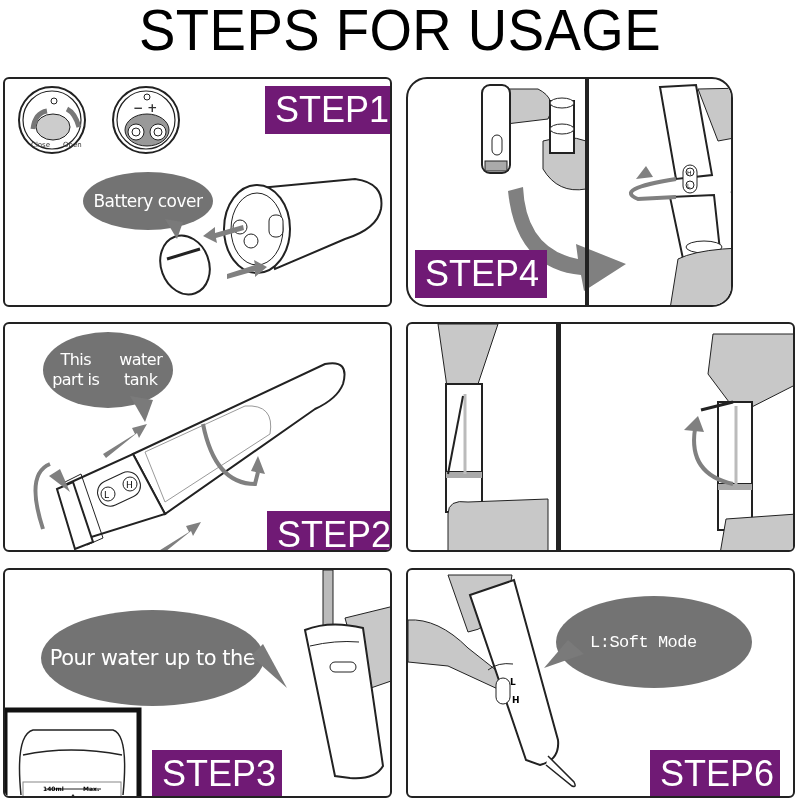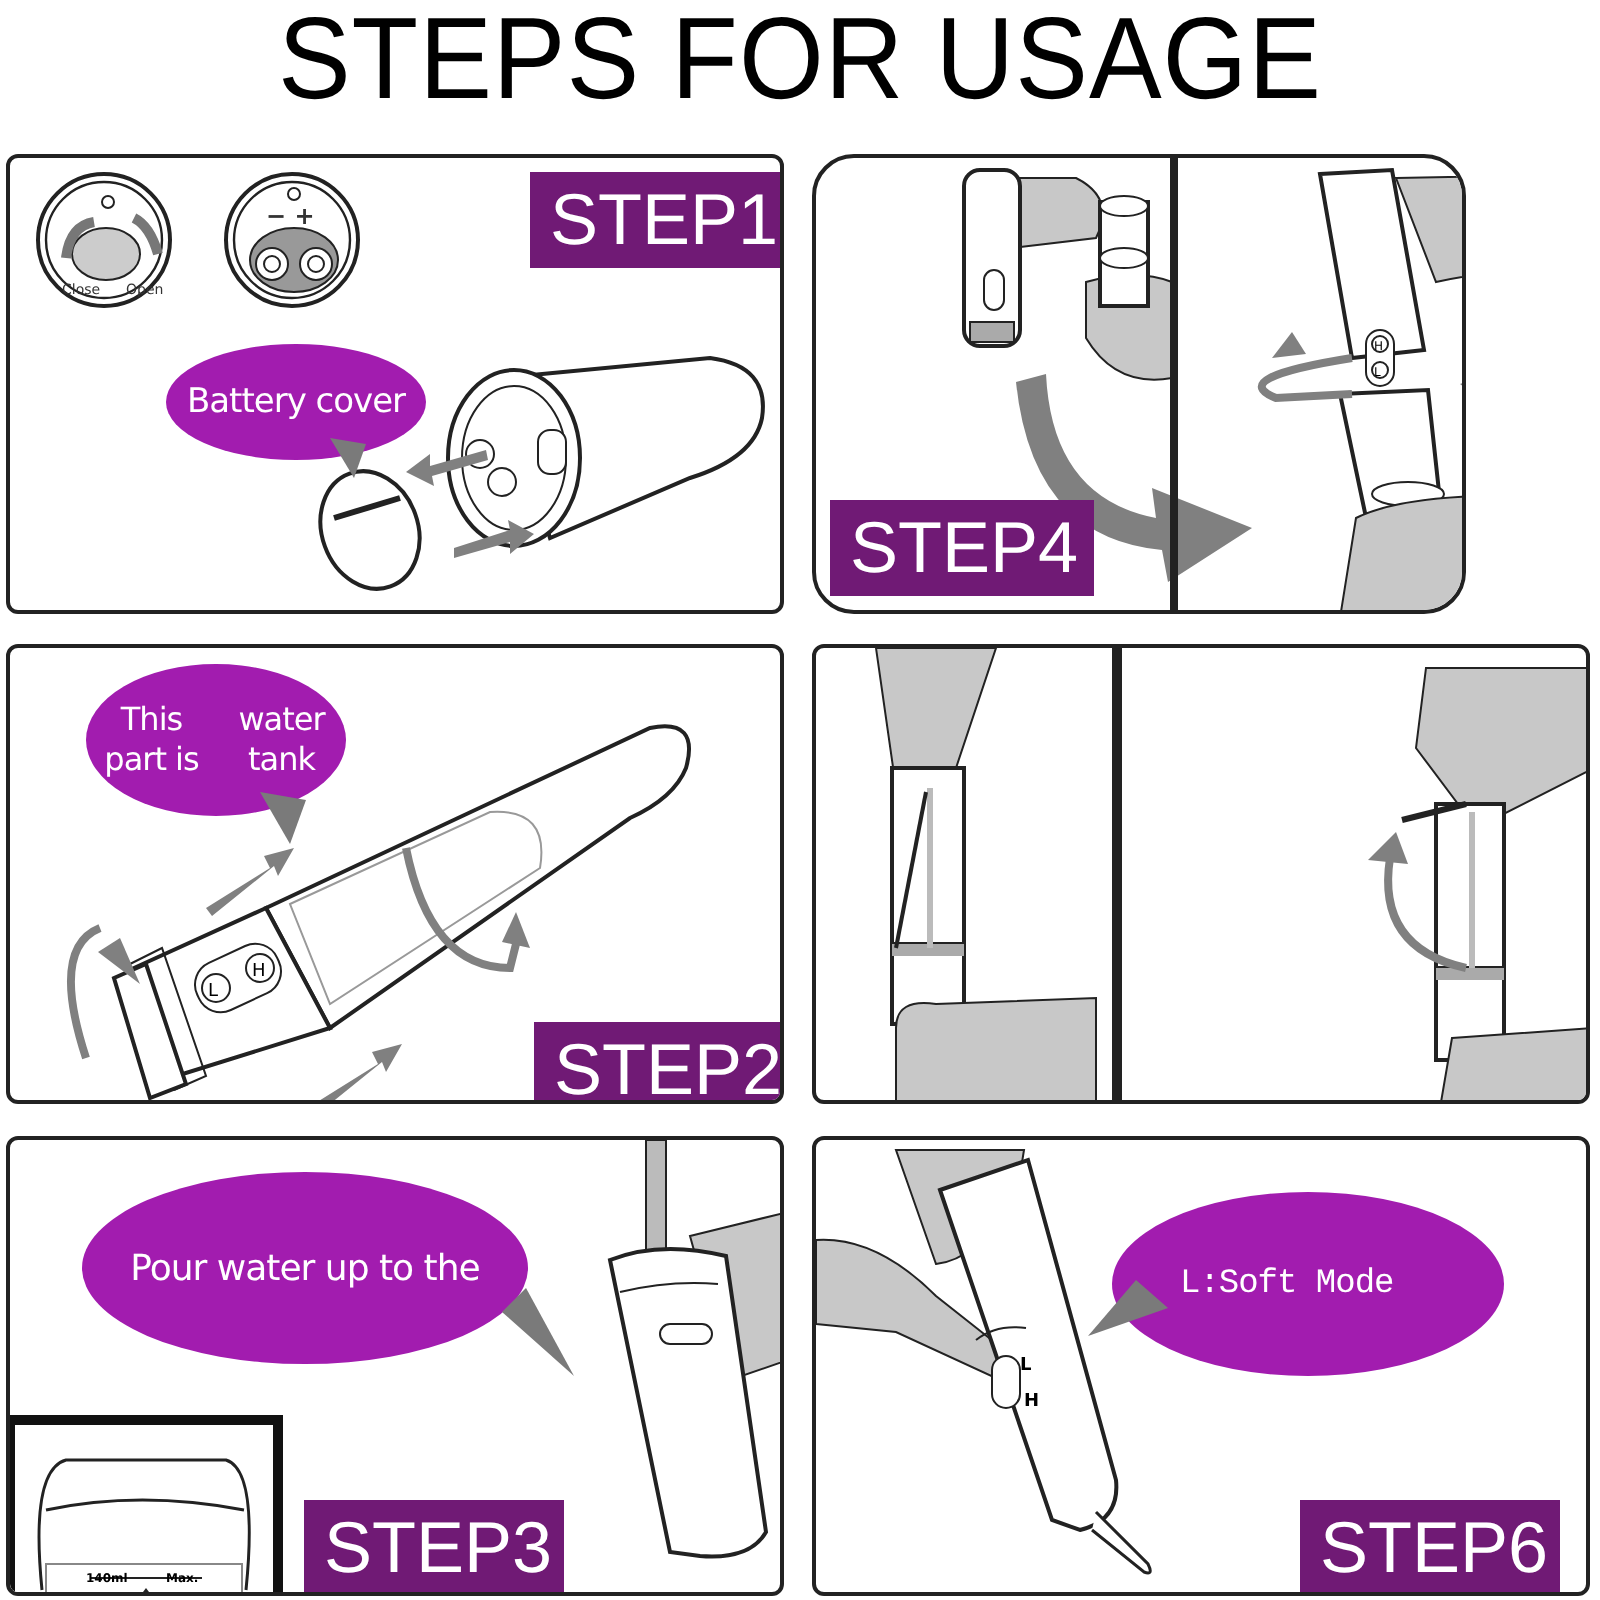--- a/index.html
+++ b/index.html
@@ -1,20 +1,20 @@
 <!DOCTYPE html>
 <html><head>
 <meta charset="utf-8">
 <style>
   html,body{margin:0;padding:0;background:#fff;}
   body{width:800px;height:800px;position:relative;overflow:hidden;font-family:"Liberation Sans",sans-serif;}
   .title{position:absolute;left:0;top:-2px;width:800px;text-align:center;font-size:58px;letter-spacing:0.5px;color:#000;font-family:"Liberation Sans",sans-serif;line-height:64px;transform:scaleX(0.94);}
   .panel{position:absolute;border:2px solid #222;border-radius:6px;background:#fff;overflow:hidden;box-sizing:border-box;}
   .step-label{position:absolute;background:#701a75;color:#fff;font-size:36px;line-height:48px;height:48px;padding:0 10px;font-family:"Liberation Sans",sans-serif;}
-  .bubble{position:absolute;background:#a21caf;color:#fff;border-radius:50%;display:flex;align-items:center;justify-content:center;text-align:center;font-family:"DejaVu Sans",sans-serif;letter-spacing:-0.5px;}
+  .bubble{position:absolute;background:#737373;color:#fff;border-radius:50%;display:flex;align-items:center;justify-content:center;text-align:center;font-family:"DejaVu Sans",sans-serif;letter-spacing:-0.5px;}
   .bubble span{display:block;}
   svg{position:absolute;left:0;top:0;}
   .divider{position:absolute;background:#222;}
 </style>
 </head>
 <body>
 
 <div class="title">STEPS FOR USAGE</div>
 
 <div class="panel" style="left:3px;top:77px;width:389px;height:230px;">
@@ -170,21 +170,21 @@
 
     <rect x="0" y="140" width="134" height="95" fill="#fff" stroke="#111" stroke-width="5"></rect>
     <path d="M16 225 Q10 165 28 160 L108 160 Q124 165 118 225" fill="#fff" stroke="#222" stroke-width="1.5"></path>
     <path d="M18 185 Q65 175 117 185" stroke="#222" fill="none" stroke-width="1.5"></path>
     <rect x="18" y="212" width="98" height="20" fill="none" stroke="#888"></rect>
     <line x1="40" y1="219" x2="96" y2="219" stroke="#222"></line>
     <text x="38" y="221" font-size="6" font-family="DejaVu Sans, sans-serif" font-weight="bold">140ml</text>
     <text x="78" y="221" font-size="6" font-family="DejaVu Sans, sans-serif" font-weight="bold">Max.</text>
     <polygon points="68,224 65,228 71,228" fill="#222"></polygon>
   </svg>
-  <div class="bubble" style="left:36px;top:16px;width:223px;height:96px;font-size:18px;line-height:25px;flex-direction:column;">
+  <div class="bubble" style="left:36px;top:40px;width:223px;height:96px;font-size:21px;line-height:25px;flex-direction:column;">
     <span>Pour water up to the</span>
   </div>
   <svg width="389" height="230" style="pointer-events:none;">
       <polygon points="246,86 282,118 258,74" fill="#7a7a7a"></polygon>
     </svg>
   <div class="step-label" style="left:147px;top:180px;width:110px;">STEP3</div>
 </div>
 
 <div class="panel" style="left:406px;top:568px;width:389px;height:230px;">
   <svg width="389" height="230">

